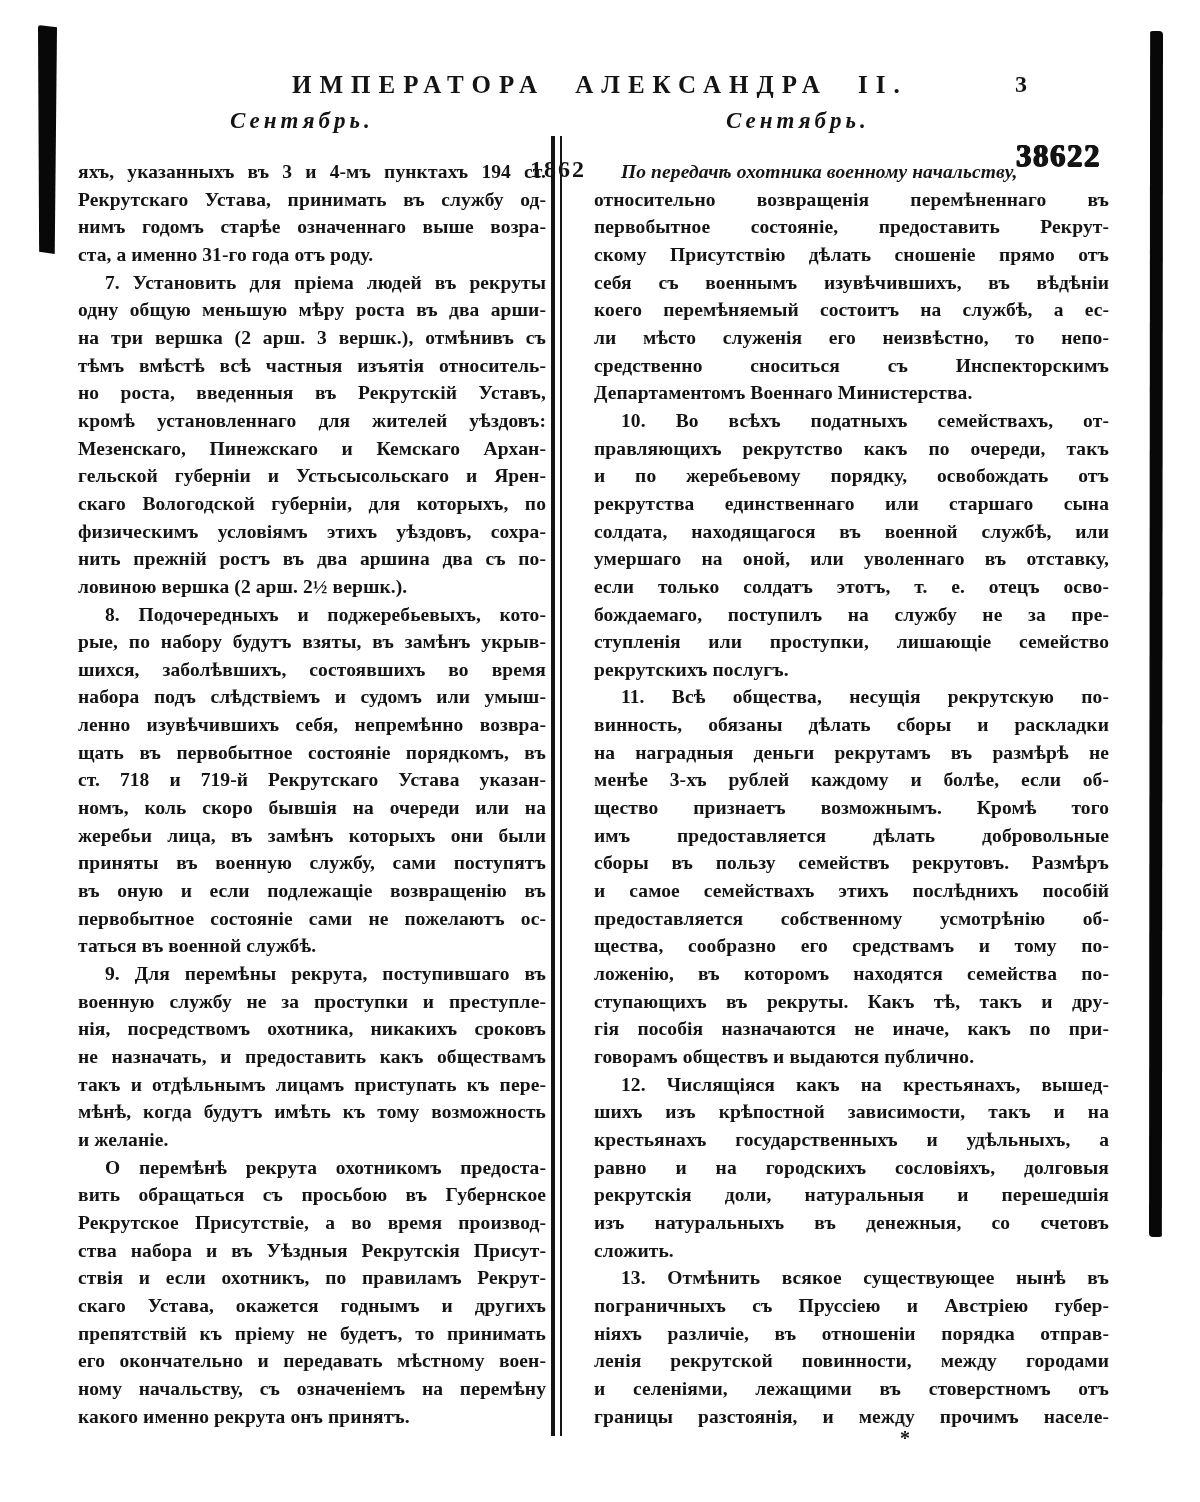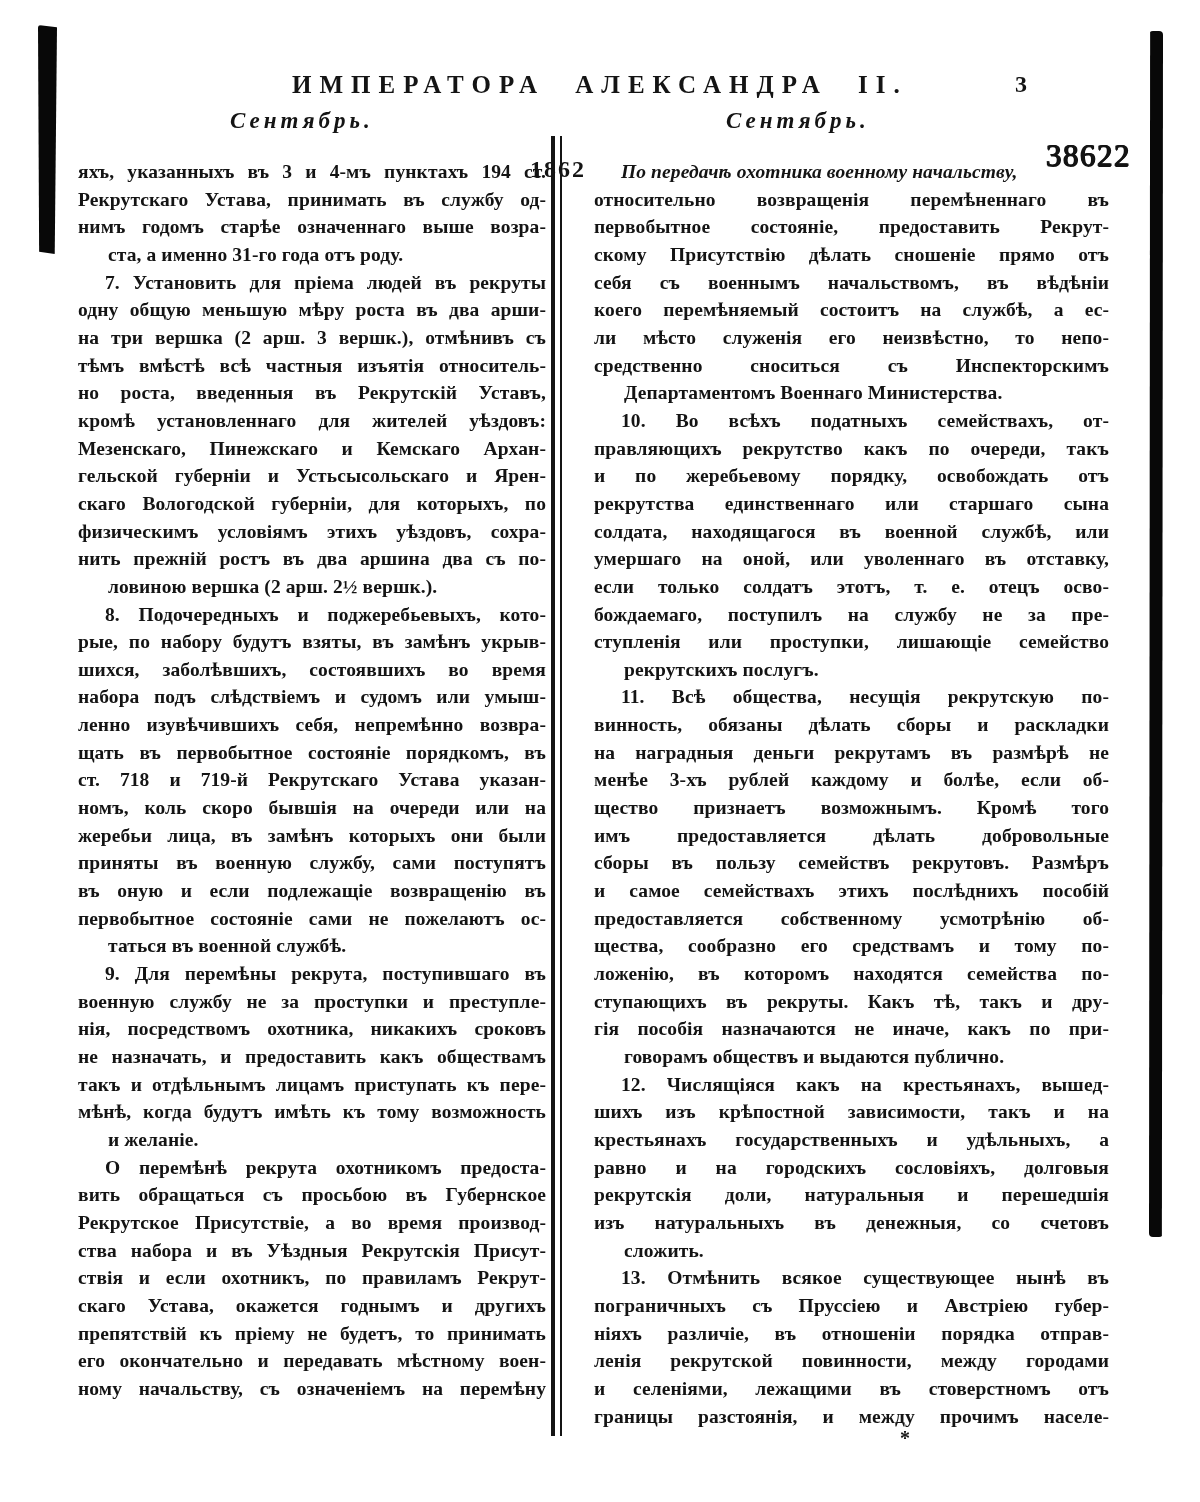--- a/index.html
+++ b/index.html
@@ -29,40 +29,39 @@
     font-size:23px;letter-spacing:4px;white-space:nowrap;
   }
   .month.left{left:230px;width:165px;}
   .month.right{left:726px;width:168px;}
   .year{
     position:absolute;left:516px;top:108px;width:84px;
     font-size:24px;font-weight:700;letter-spacing:2px;text-align:center;margin-top:48px;
   }
   .actnum{
     position:absolute;left:1016px;top:138px;
-    font-size:31px;font-weight:400;letter-spacing:1.5px;
+    font-size:31px;font-weight:700;letter-spacing:1.5px;
     text-shadow:0.7px 0 0 currentColor,-0.7px 0 0 currentColor,0 0.5px 0 currentColor;
     white-space:nowrap;
-    margin-left:30px;
   }
 
   
   .col{
     position:absolute;top:158px;
     font-size:19.5px;font-weight:700;letter-spacing:0.1px;
   }
   .col.left{left:78px;width:468px;}
   .col.right{left:594px;width:515px;}
   .line{
     height:27.66px;line-height:27.66px;
     text-align:justify;text-align-last:justify;
     white-space:nowrap;
   }
   .line.ind{padding-left:27px;}
-  .line.end{text-align-last:left;margin-left:30px;}
+  .line.end{text-align-last:left;}
 
   
   .divider-a{position:absolute;left:551px;top:136px;width:3.5px;height:1300px;background:#141414;}
   .divider-b{position:absolute;left:560px;top:136px;width:1.6px;height:1300px;background:#141414;}
 
   
   .footmark{
     position:absolute;left:900px;top:1427px;
     font-size:20px;font-weight:700;
   }
@@ -138,27 +137,28 @@
       <div class="line end">и желаніе.</div>
       <div class="line ind">О перемѣнѣ рекрута охотникомъ предоста-</div>
       <div class="line">вить обращаться съ просьбою въ Губернское</div>
       <div class="line">Рекрутское Присутствіе, а во время производ-</div>
       <div class="line">ства набора и въ Уѣздныя Рекрутскія Присут-</div>
       <div class="line">ствія и если охотникъ, по правиламъ Рекрут-</div>
       <div class="line">скаго Устава, окажется годнымъ и другихъ</div>
       <div class="line">препятствій къ пріему не будетъ, то принимать</div>
       <div class="line">его окончательно и передавать мѣстному воен-</div>
       <div class="line">ному начальству, съ означеніемъ на перемѣну</div>
+      <div class="line end">какого именно рекрута онъ принятъ.</div>
     </div>
   <div class="col right">
       <div class="line ind" style="padding-right: 96px; font-style: italic;">По передачѣ охотника военному начальству,</div>
       <div class="line">относительно возвращенія перемѣненнаго въ</div>
       <div class="line">первобытное состояніе, предоставить Рекрут-</div>
       <div class="line">скому Присутствію дѣлать сношеніе прямо отъ</div>
-      <div class="line">себя съ военнымъ начальствомъ, въ вѣдѣніи</div>
+      <div class="line">себя съ военнымъ изувѣчившихъ, въ вѣдѣніи</div>
       <div class="line">коего перемѣняемый состоитъ на службѣ, а ес-</div>
       <div class="line">ли мѣсто служенія его неизвѣстно, то непо-</div>
       <div class="line">средственно сноситься съ Инспекторскимъ</div>
       <div class="line end">Департаментомъ Военнаго Министерства.</div>
       <div class="line ind">10. Во всѣхъ податныхъ семействахъ, от-</div>
       <div class="line">правляющихъ рекрутство какъ по очереди, такъ</div>
       <div class="line">и по жеребьевому порядку, освобождать отъ</div>
       <div class="line">рекрутства единственнаго или старшаго сына</div>
       <div class="line">солдата, находящагося въ военной службѣ, или</div>
       <div class="line">умершаго на оной, или уволеннаго въ отставку,</div>

